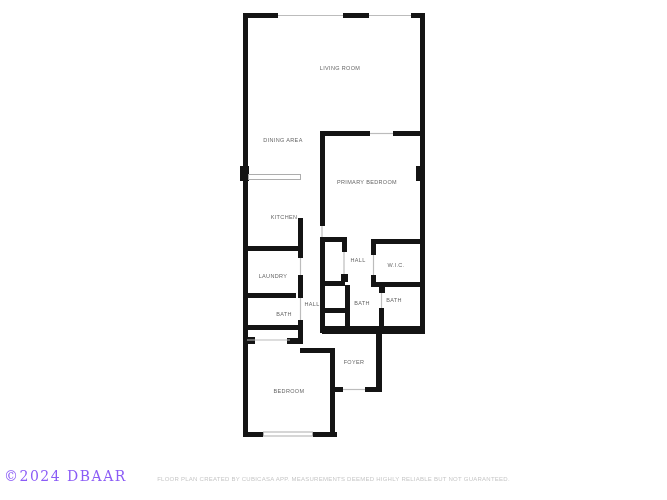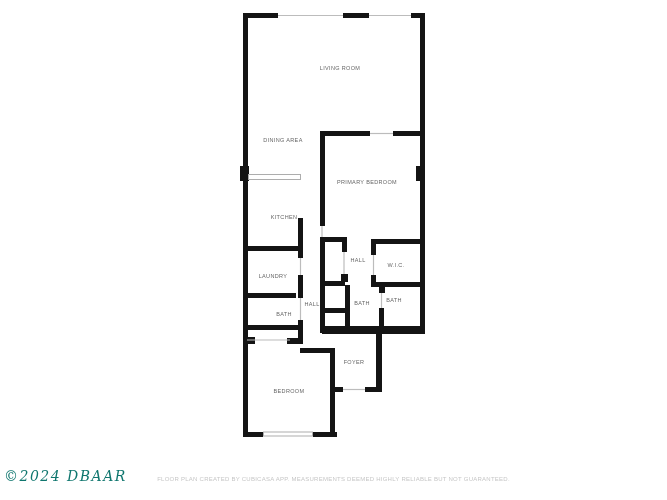--- a/index.html
+++ b/index.html
@@ -40,22 +40,21 @@
     white-space: nowrap;
     font-family: "Liberation Sans", sans-serif;
   }
   .watermark {
     position: absolute;
     left: 4px;
     top: 468px;
     font-family: "DejaVu Serif", serif;
     font-size: 14px;
     letter-spacing: 1.5px;
-    color: #0f766e;
-    font-style: italic;
+    color: #8b5cf6;
   }
   .disclaimer {
     position: absolute;
     left: 0;
     right: 0;
     top: 476px;
     text-align: center;
     font-size: 6px;
     letter-spacing: 0.25px;
     color: #c6c6c6;

